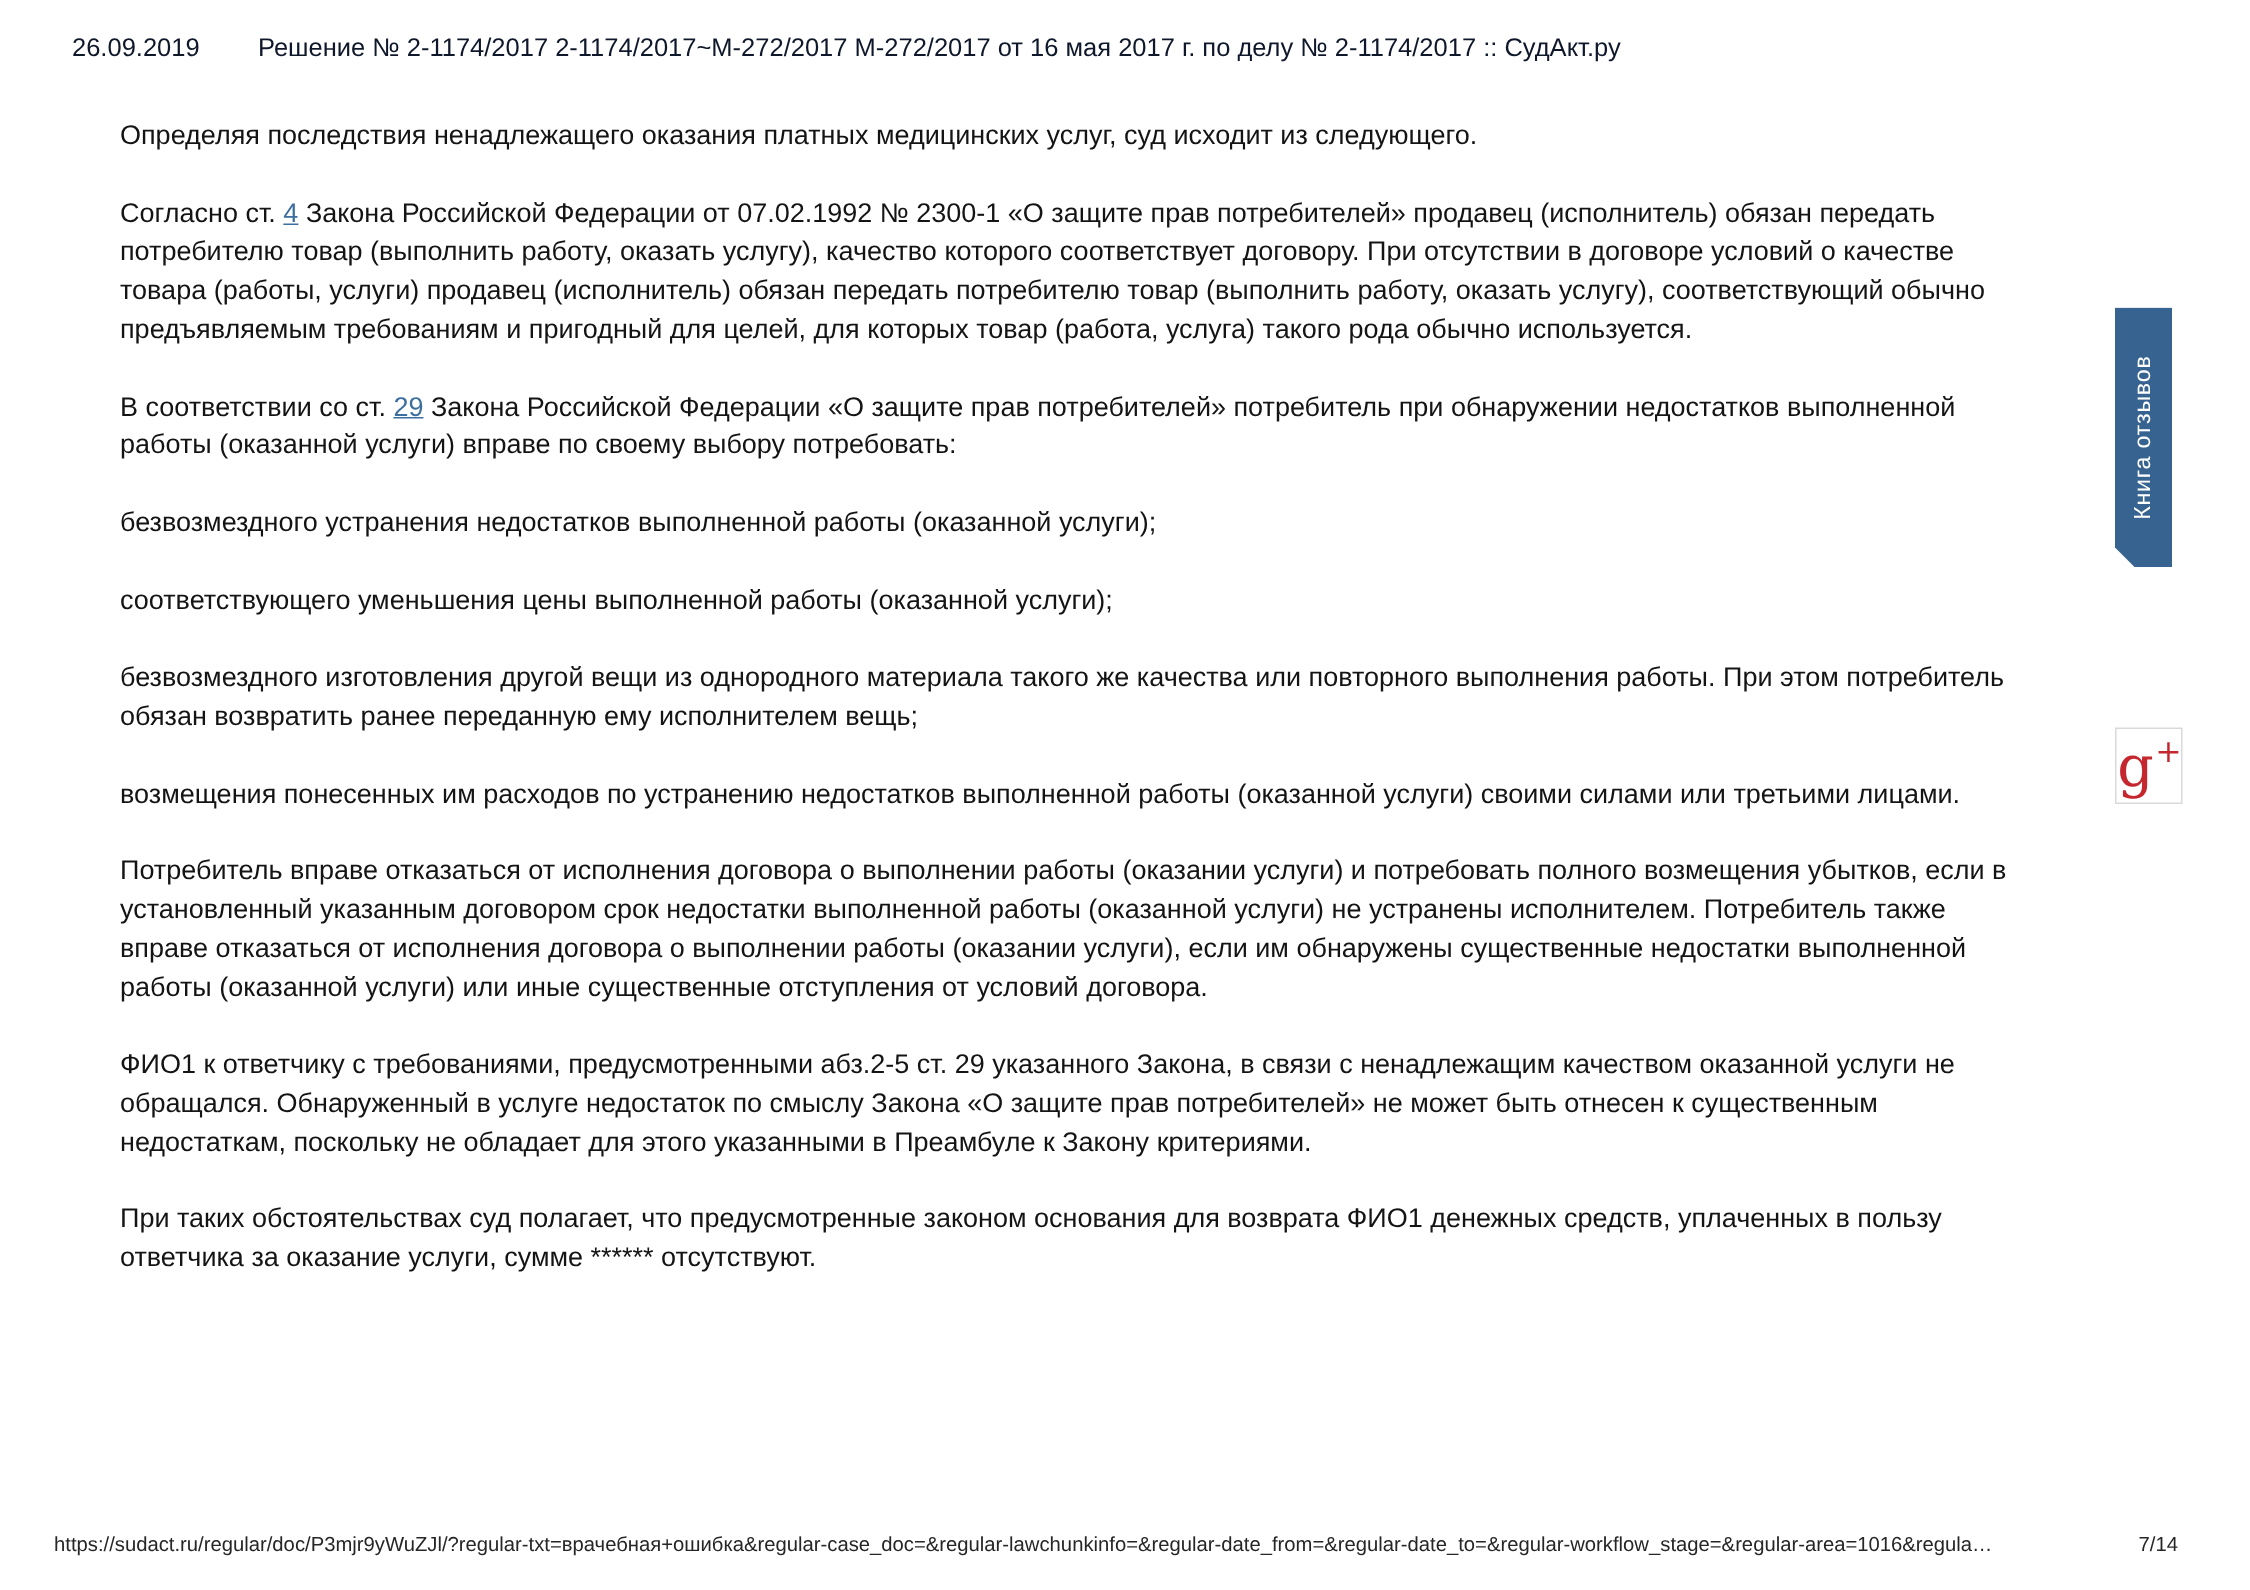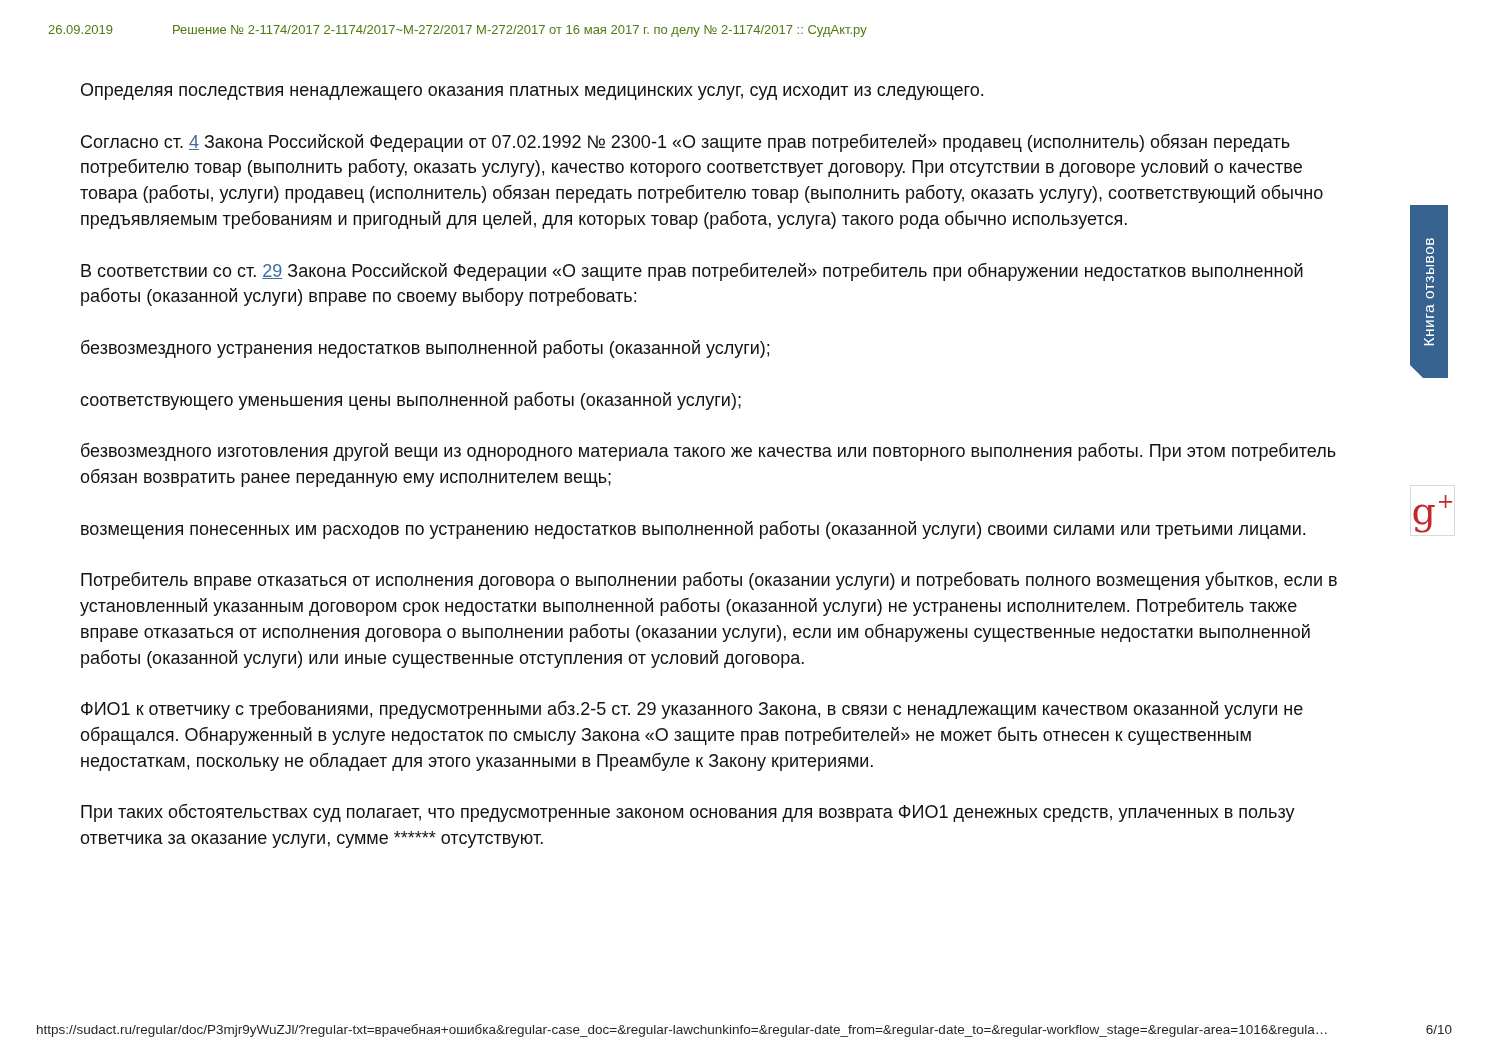--- a/index.html
+++ b/index.html
@@ -13,22 +13,22 @@
     background: #ffffff;
     overflow: hidden;
     color: #111;
   }
 
   
   .print-header {
     position: absolute;
     top: 22px; left: 48px; right: 48px;
     height: 20px;
-    font-size: 13px;
-    color: #4d7c0f;
+    font-size: 17px;
+    color: #0f172a;
   }
   .print-date { position: absolute; left: 0; top: 0; }
   .print-title {
     position: absolute; left: 124px; right: 0; top: 0;
     text-align: left;
     white-space: nowrap;
   }
 
   
   .doc-body {
@@ -121,16 +121,16 @@
     <span>Книга отзывов</span>
   </div>
 
   <div class="gplus-box">
     <span class="gplus-g">g</span>
     <span class="gplus-plus">+</span>
   </div>
 
   <div class="print-footer">
     <span class="footer-url">https://sudact.ru/regular/doc/P3mjr9yWuZJl/?regular-txt=врачебная+ошибка&amp;regular-case_doc=&amp;regular-lawchunkinfo=&amp;regular-date_from=&amp;regular-date_to=&amp;regular-workflow_stage=&amp;regular-area=1016&amp;regula…</span>
-    <span class="footer-page">6/10</span>
+    <span class="footer-page">7/14</span>
   </div>
 
 </div>
 
 </body></html>

